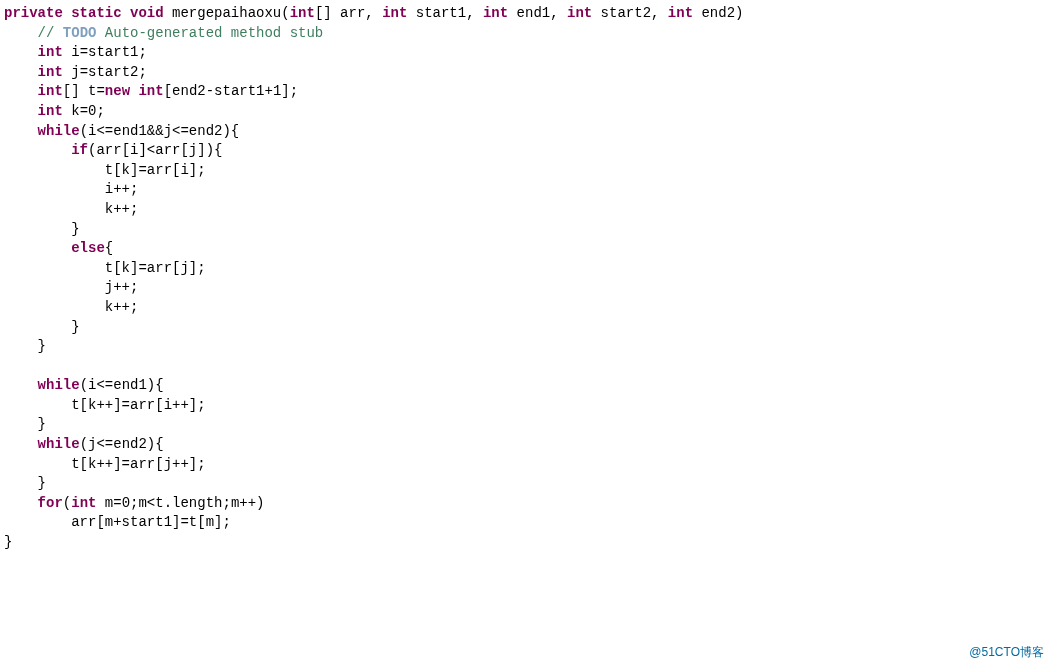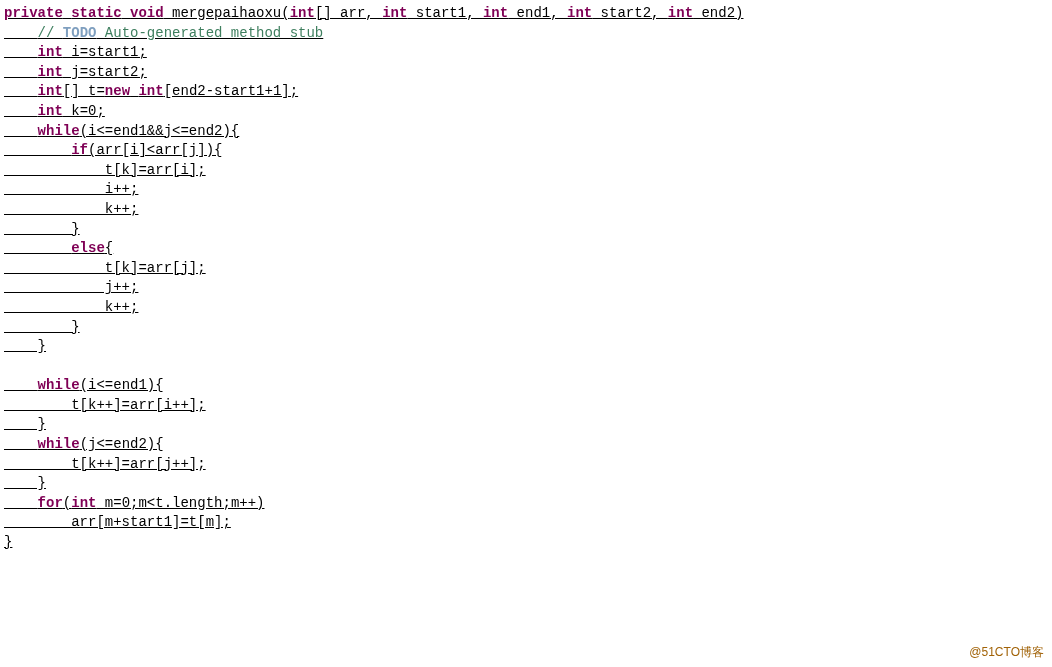--- a/index.html
+++ b/index.html
@@ -13,30 +13,29 @@
     width: 1052px;
     height: 667px;
     position: relative;
     overflow: hidden;
   }
   pre {
     margin: 0;
     padding: 4px 8px 0 4px;
     font-family: inherit;
     white-space: pre;
-    text-decoration: underline;
   }
   .kw { color: #7f0055; font-weight: bold; }
   .comment { color: #3f7f5f; }
   .todo { color: #7f9fbf; font-weight: bold; }
   .watermark {
     position: absolute;
     right: 8px;
     bottom: 6px;
-    color: #a16207;
+    color: #0369a1;
     font-size: 12px;
     font-family: Arial, sans-serif;
   }
 </style>
 </head>
 <body>
 
 <pre><span class="kw">private</span> <span class="kw">static</span> <span class="kw">void</span><span> mergepaihaoxu(</span><span class="kw">int</span><span>[] arr, </span><span class="kw">int</span><span> start1, </span><span class="kw">int</span><span> end1, </span><span class="kw">int</span><span> start2, </span><span class="kw">int</span><span> end2)</span>
 <span>    </span><span class="comment">// </span><span class="todo">TODO</span><span class="comment"> Auto-generated method stub</span>
 <span>    </span><span class="kw">int</span><span> i=start1;</span>

